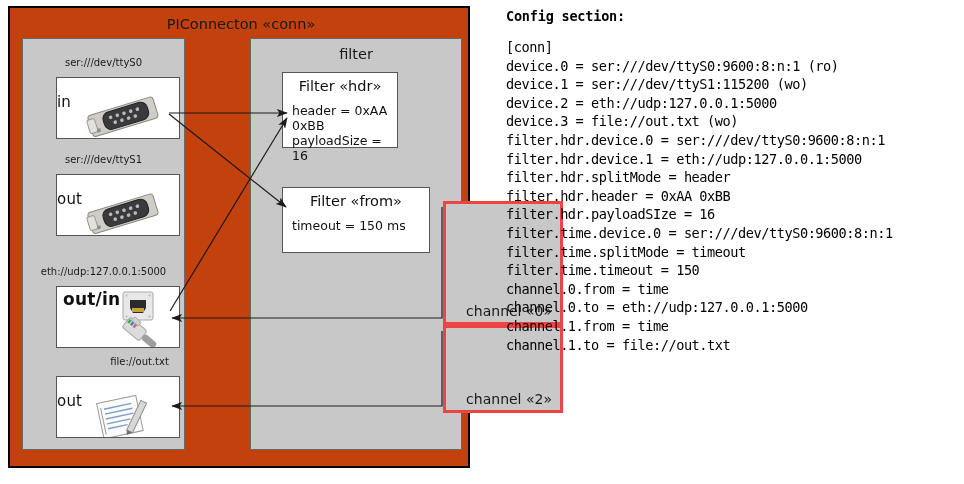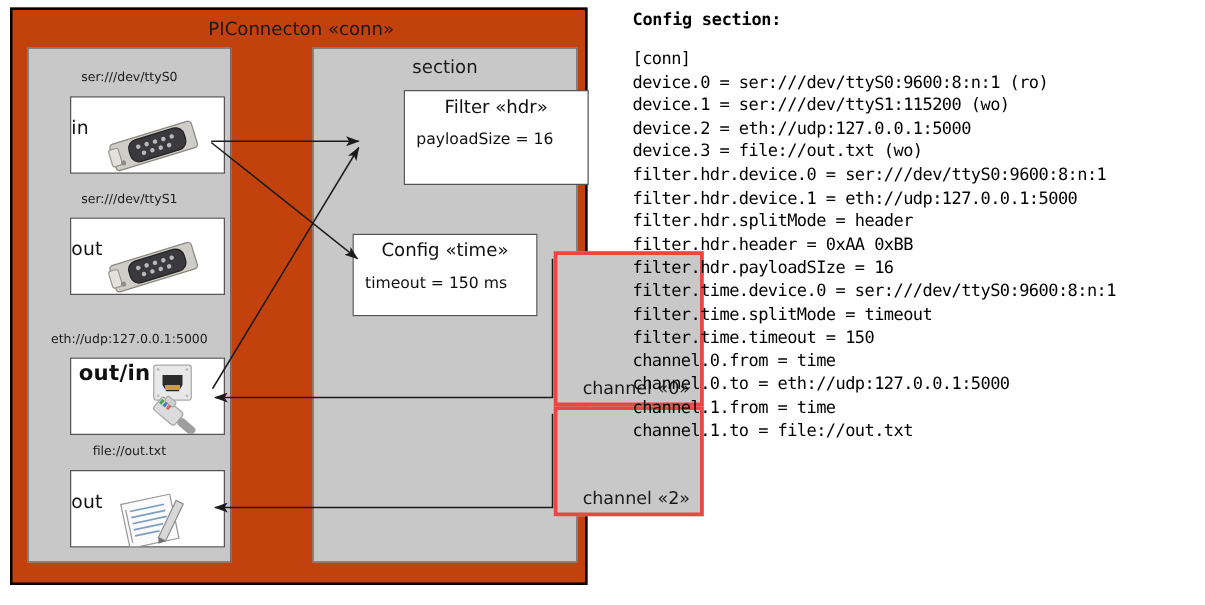--- a/index.html
+++ b/index.html
@@ -164,21 +164,21 @@
             <rect x="17" y="30" width="9" height="5" rx="1.5" fill="#cfcfcf" stroke="#a6a6a6" stroke-width="0.8"></rect>
             <rect x="36" y="36" width="16" height="7" rx="3" fill="#9e9e9e"></rect>
             <rect x="15" y="35" width="2.5" height="4" fill="#4aa84a"></rect>
             <rect x="18.5" y="35" width="2.5" height="4" fill="#4a7ed0"></rect>
             <rect x="22" y="35" width="2.5" height="4" fill="#d06a6a"></rect>
           </g>
         </svg>
       </span>
     </div>
 
-    <div class="dev-label" style="left:0;top:317px;width:161px;">file://out.txt</div>
+    <div class="dev-label" style="left:0;top:317px;width:161px;padding-left:36px;">file://out.txt</div>
     <div class="dev-card" style="left:33px;top:337px;width:124px;height:62px;">
       <span class="dev-dir">out</span>
       <span class="dev-art" style="left:37px;top:17px;">
         <svg width="62" height="46" viewBox="0 0 62 46">
           <g transform="rotate(-12 31 23)">
             <rect x="6" y="4" width="40" height="36" fill="#fbfbfb" stroke="#9a9a9a" stroke-width="1"></rect>
             <g stroke="#7c9ec4" stroke-width="1.4">
               <line x1="12" y1="11" x2="40" y2="11"></line>
               <line x1="12" y1="16" x2="40" y2="16"></line>
               <line x1="12" y1="21" x2="40" y2="21"></line>
@@ -190,31 +190,32 @@
             </g>
             <path d="M30 36 L50 10 L55 14 L35 40 Z" fill="#d8d8d8" stroke="#8f8f8f" stroke-width="1"></path>
             <path d="M30 36 L35 40 L29 41 Z" fill="#6f6f6f"></path>
           </g>
         </svg>
       </span>
     </div>
   </div>
 
   <div class="group" id="filters-group">
-    <div class="group-title">section</div>
-
-    <div class="filter-card" style="left:31px;top:33px;width:148px;height:76px;margin-left:41px;">
+    <div class="group-title">filter</div>
+
+    <div class="filter-card" style="left:31px;top:33px;width:116px;height:76px;">
       <div class="filter-title">Filter «hdr»</div>
       <div class="filter-props">
+        <div>header = 0xAA 0xBB</div>
         <div>payloadSize = 16</div>
       </div>
     </div>
 
     <div class="filter-card" style="left:31px;top:148px;width:148px;height:66px;">
-      <div class="filter-title">Config «time»</div>
+      <div class="filter-title">Filter «from»</div>
       <div class="filter-props">
         <div>timeout = 150 ms</div>
       </div>
     </div>
 
     <div class="chan-box" style="left:192px;top:162px;width:120px;height:124px;">
       <span class="chan-label">channel «0»</span>
     </div>
 
     <div class="chan-box" style="left:192px;top:286px;width:120px;height:88px;">

